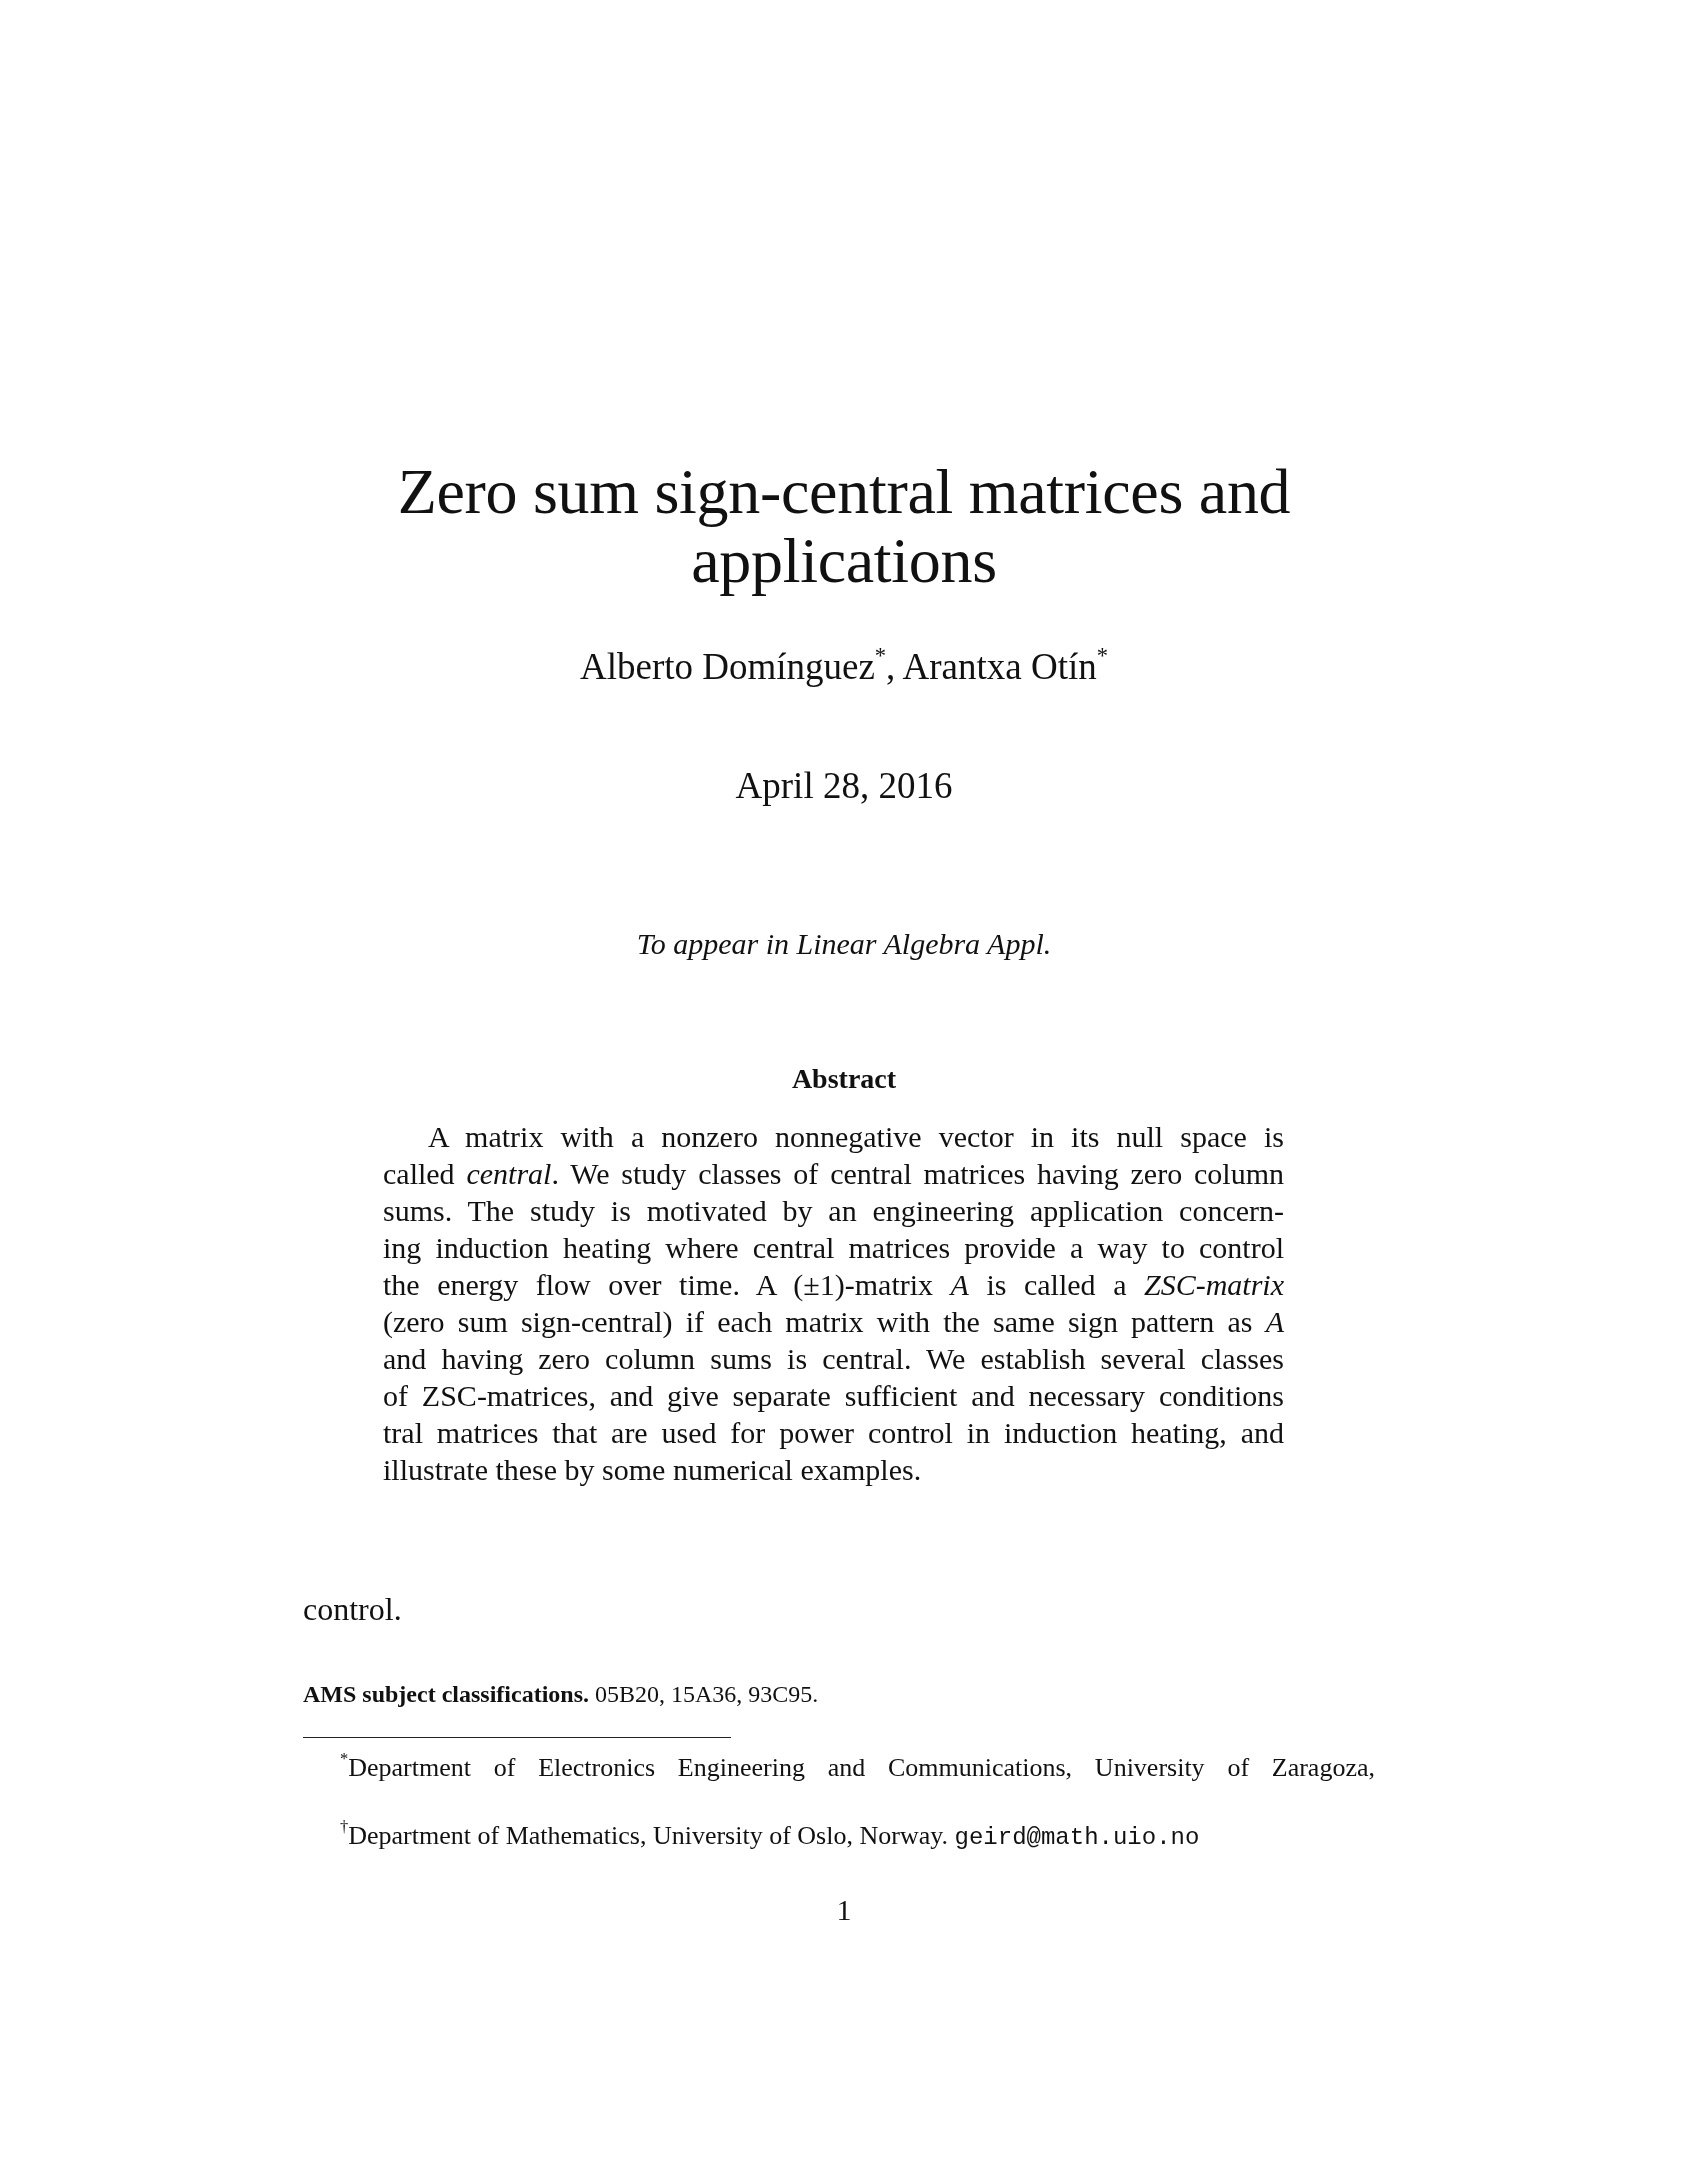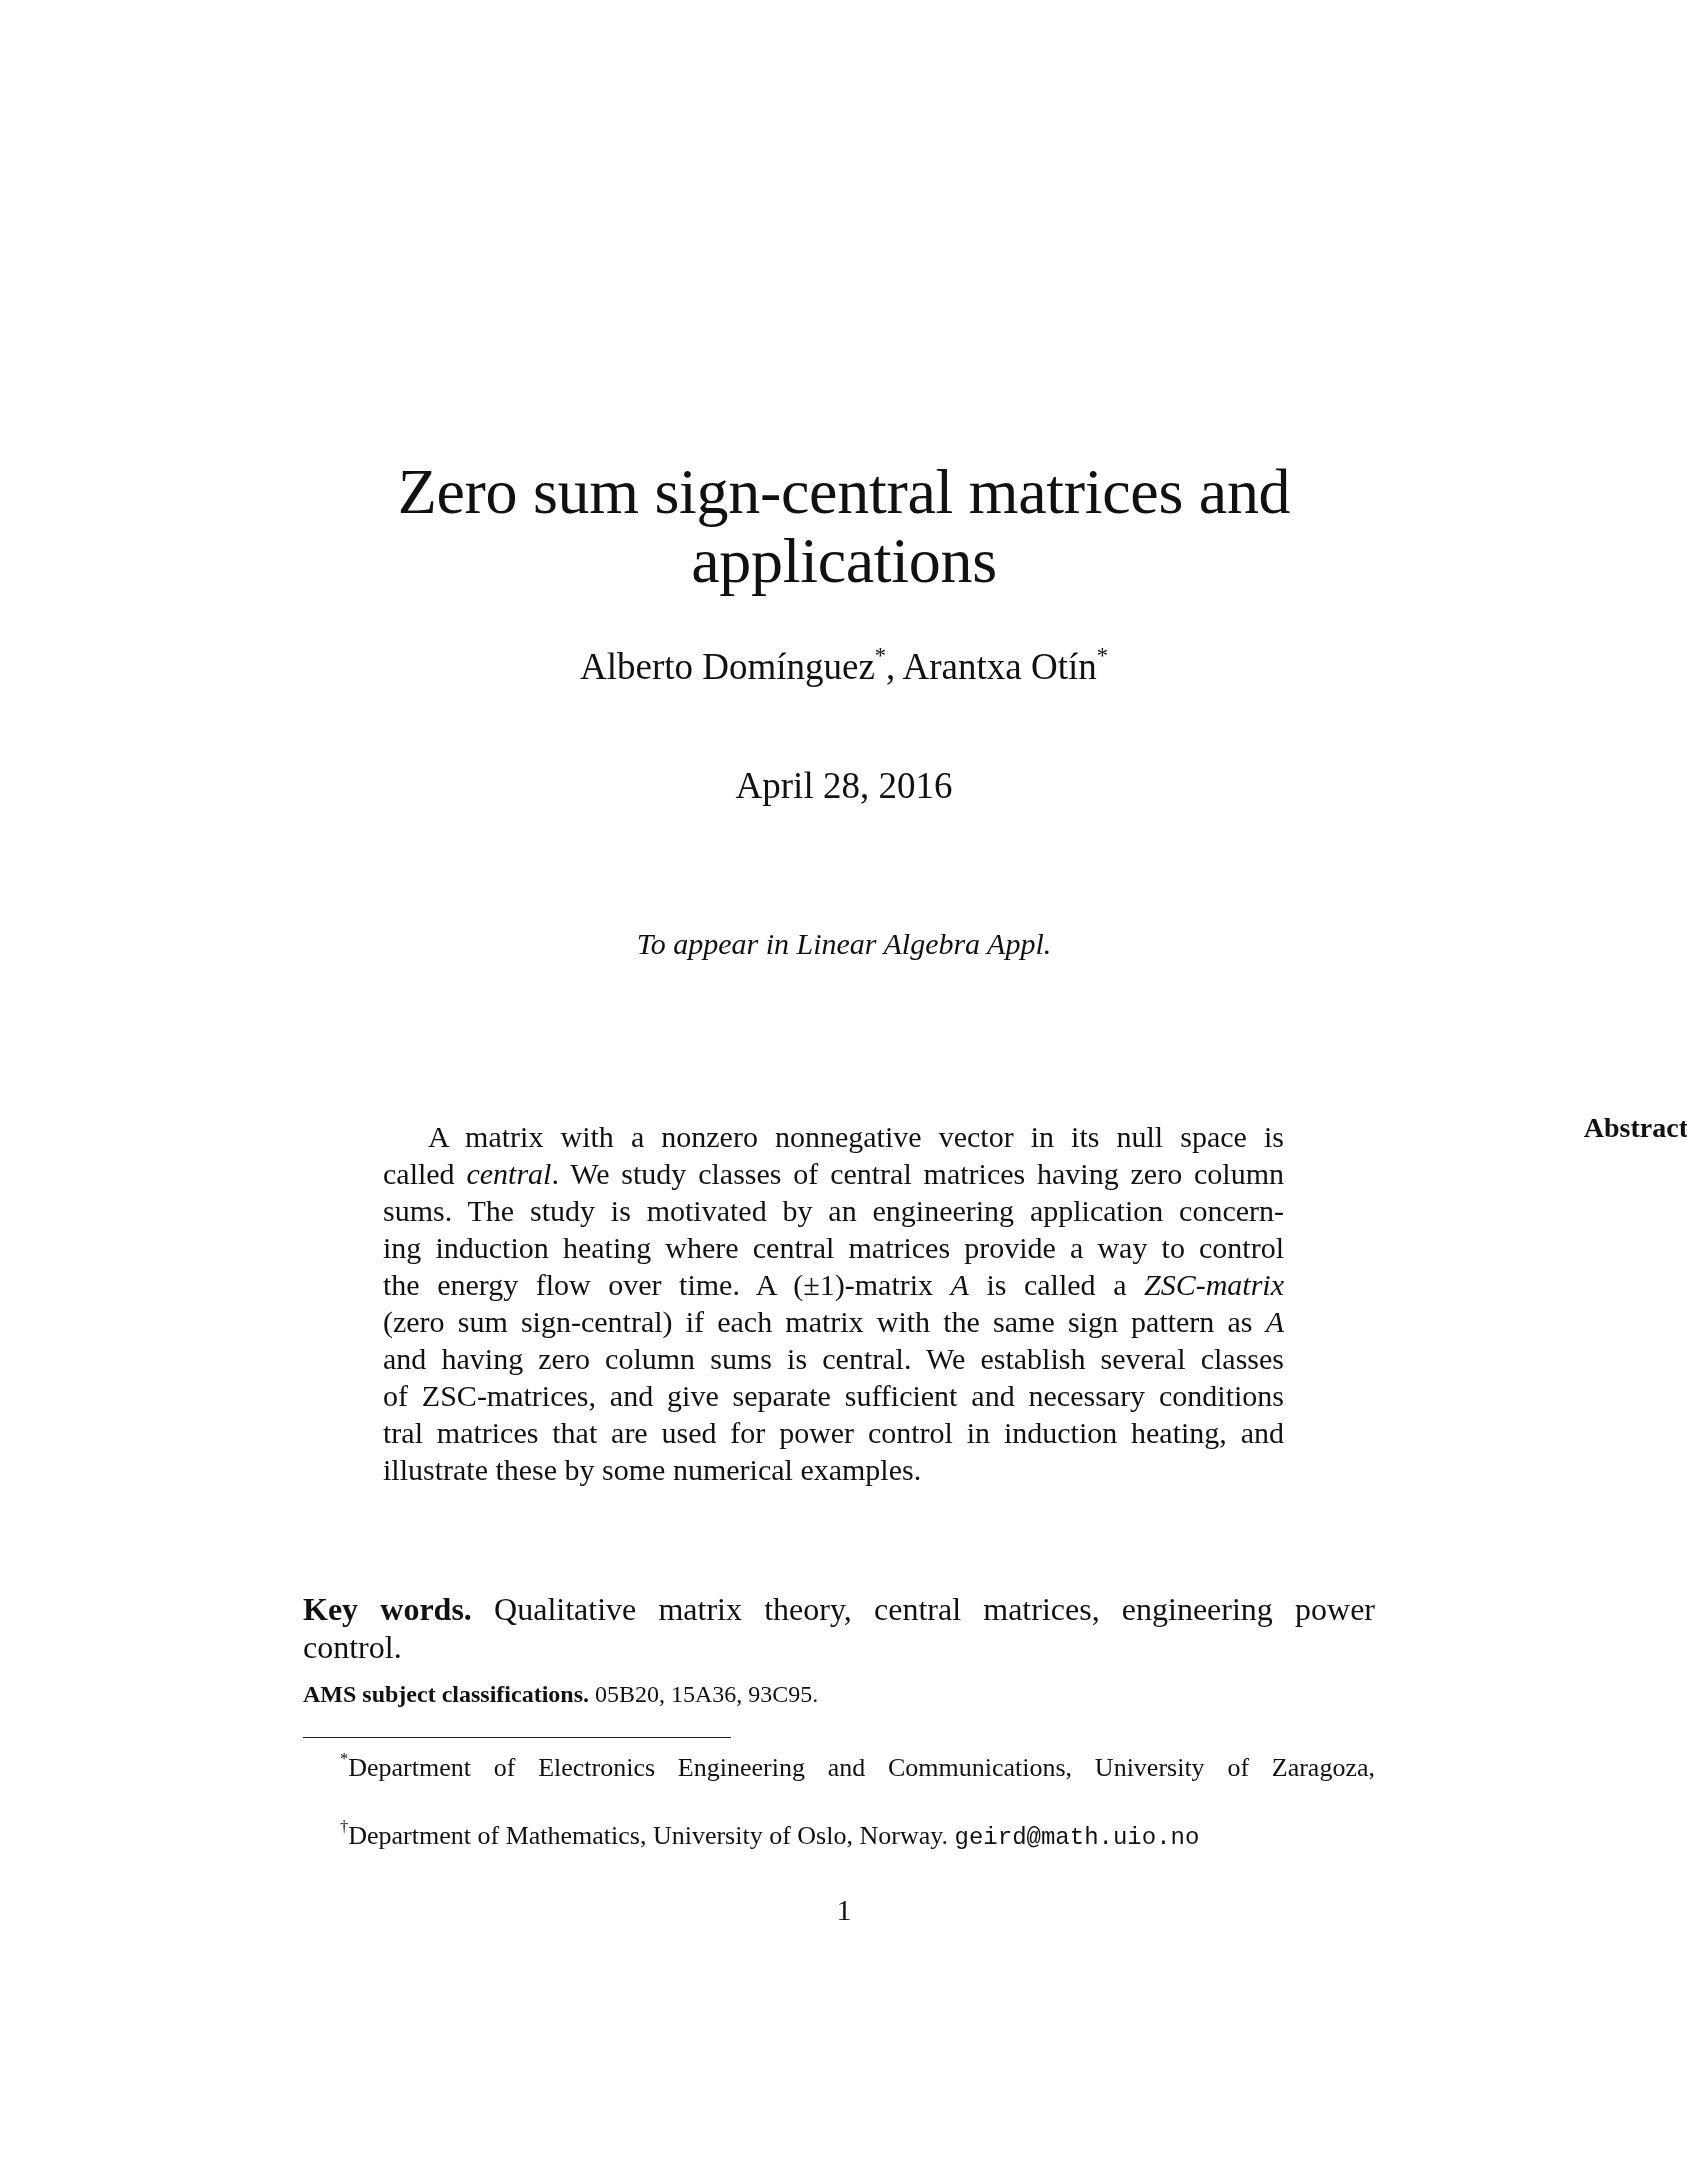--- a/index.html
+++ b/index.html
@@ -5,21 +5,21 @@
   html, body { margin: 0; padding: 0; background: #ffffff; }
   body { width: 1688px; height: 2183px; position: relative; overflow: hidden;
          font-family: "DejaVu Serif", "Liberation Serif", serif; color: #111; }
   .abs { position: absolute; }
   .center { left: 0; width: 1688px; text-align: center; }
   .title { font-family: "Liberation Serif", serif; font-size: 64px; line-height: 69px; top: 457px; letter-spacing: -0.3px; }
   .authors { font-family: "Liberation Serif", serif; font-size: 37px; line-height: 48px; top: 635px; }
   .authors sup { font-size: 22.5px; position: relative; top: -2.6px; }
   .date { font-family: "Liberation Serif", serif; font-size: 37px; top: 764px; }
   .appear { font-family: "Liberation Serif", serif; font-style: italic; font-size: 30px; top: 927px; }
-  .abstract-head { font-family: "Liberation Serif", serif; font-weight: bold; font-size: 28px; top: 1112px; text-align: right; }
+  .abstract-head { font-family: "Liberation Serif", serif; font-weight: bold; font-size: 28px; top: 1063px; }
   .abstract-body { left: 383px; width: 901px; top: 1118px; font-family: "Liberation Serif", serif;
                    font-size: 30px; line-height: 37px; text-align: justify; }
   .abstract-body .line { display: block; text-align: justify; text-align-last: justify; white-space: nowrap; height: 37px; }
   .abstract-body .line.last { text-align-last: left; }
   .abstract-body .indent { padding-left: 45px; }
   .kw { left: 303px; width: 1072px; top: 1590px; font-family: "Liberation Serif", serif; font-size: 32px; line-height: 38px; }
   .kw .line { display: block; white-space: nowrap; text-align-last: justify; }
   .kw .line.last { text-align-last: left; }
   .ams { left: 303px; top: 1681px; font-family: "Liberation Serif", serif; font-size: 24px; white-space: nowrap; }
   .bold { font-weight: bold; }
@@ -62,21 +62,20 @@
   <span class="line">ing induction heating where central matrices provide a way to control</span>
   <span class="line"><span>the energy flow over time. A (±1)-matrix </span><em>A</em><span> is called a </span><em>ZSC-matrix</em></span>
   <span class="line"><span>(zero sum sign-central) if each matrix with the same sign pattern as </span><em>A</em></span>
   <span class="line">and having zero column sums is central. We establish several classes</span>
   <span class="line">of ZSC-matrices, and give separate sufficient and necessary conditions</span>
   <span class="line">tral matrices that are used for power control in induction heating, and</span>
   <span class="line last">illustrate these by some numerical examples.</span>
 </div>
 
 <div class="abs kw">
-  <span class="line"><span class="bold">Key words.</span> <span>Qualitative matrix theory, central matrices, engineering power</span></span>
   <span class="line last">control.</span>
 </div>
 
 <div class="abs ams">
   <span class="bold">AMS subject classifications.</span>
   <span>05B20, 15A36, 93C95.</span>
 </div>
 
 <div class="abs rule"></div>
 

